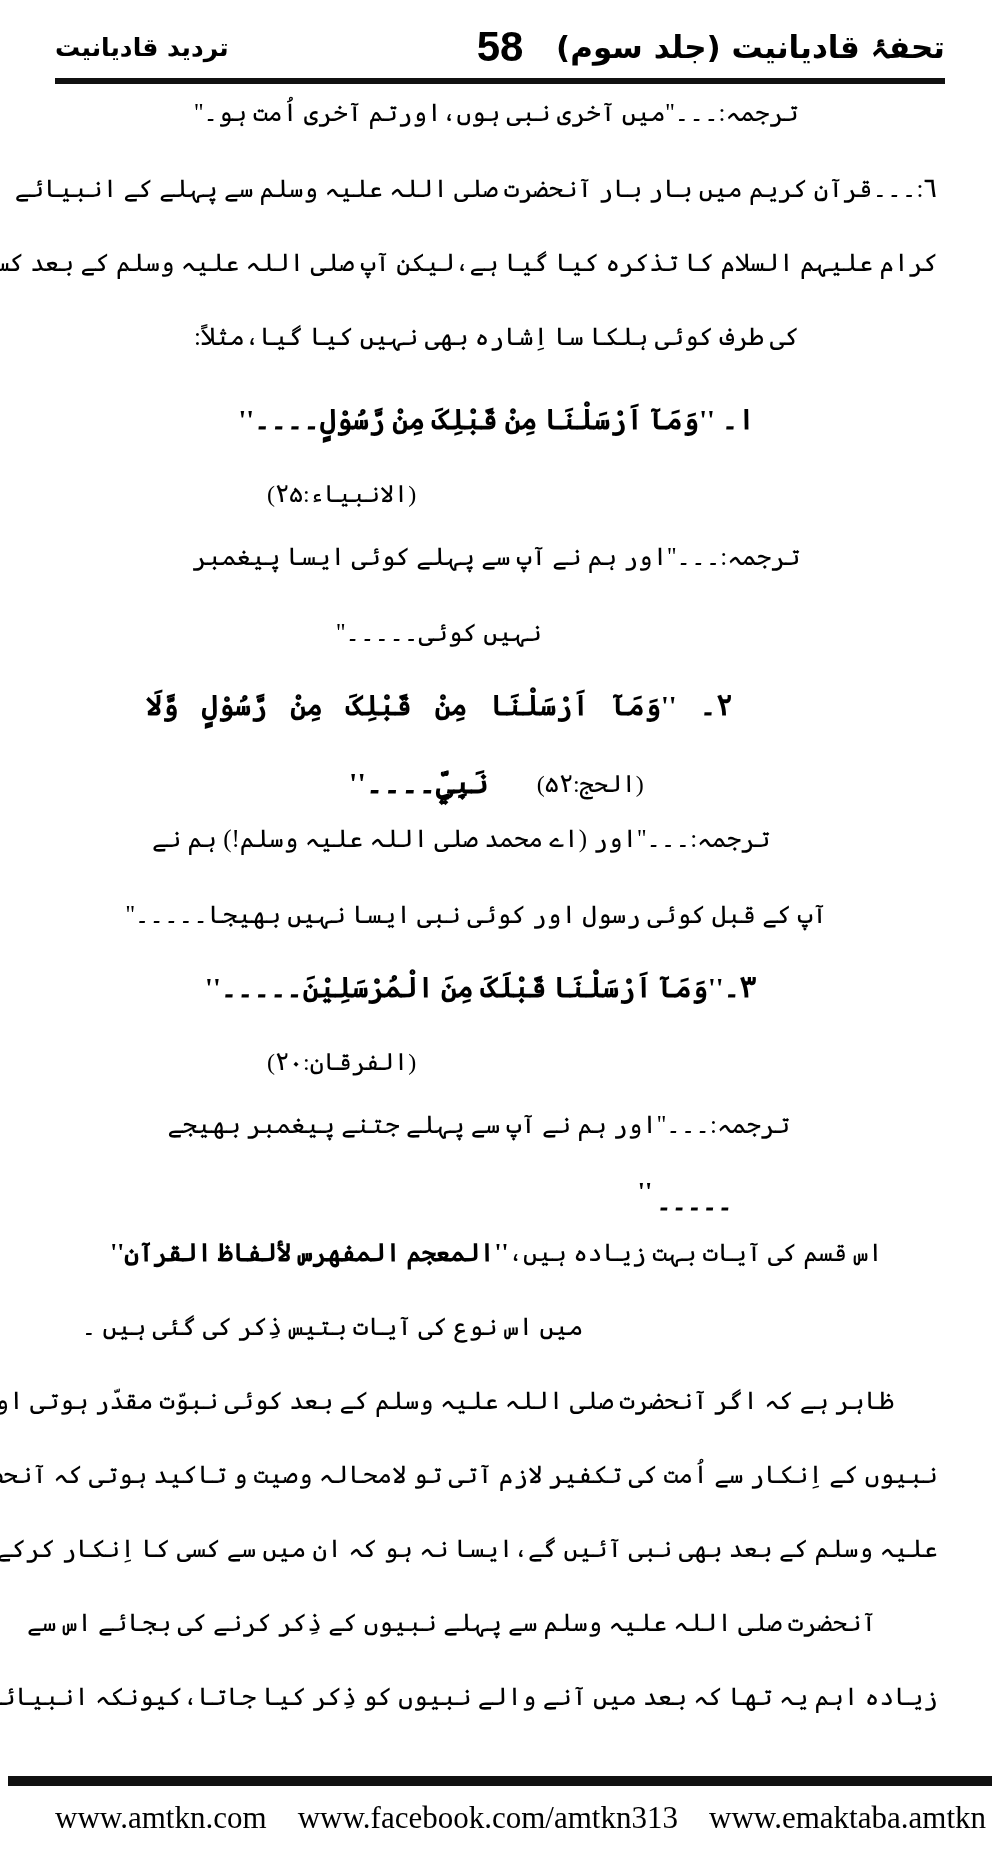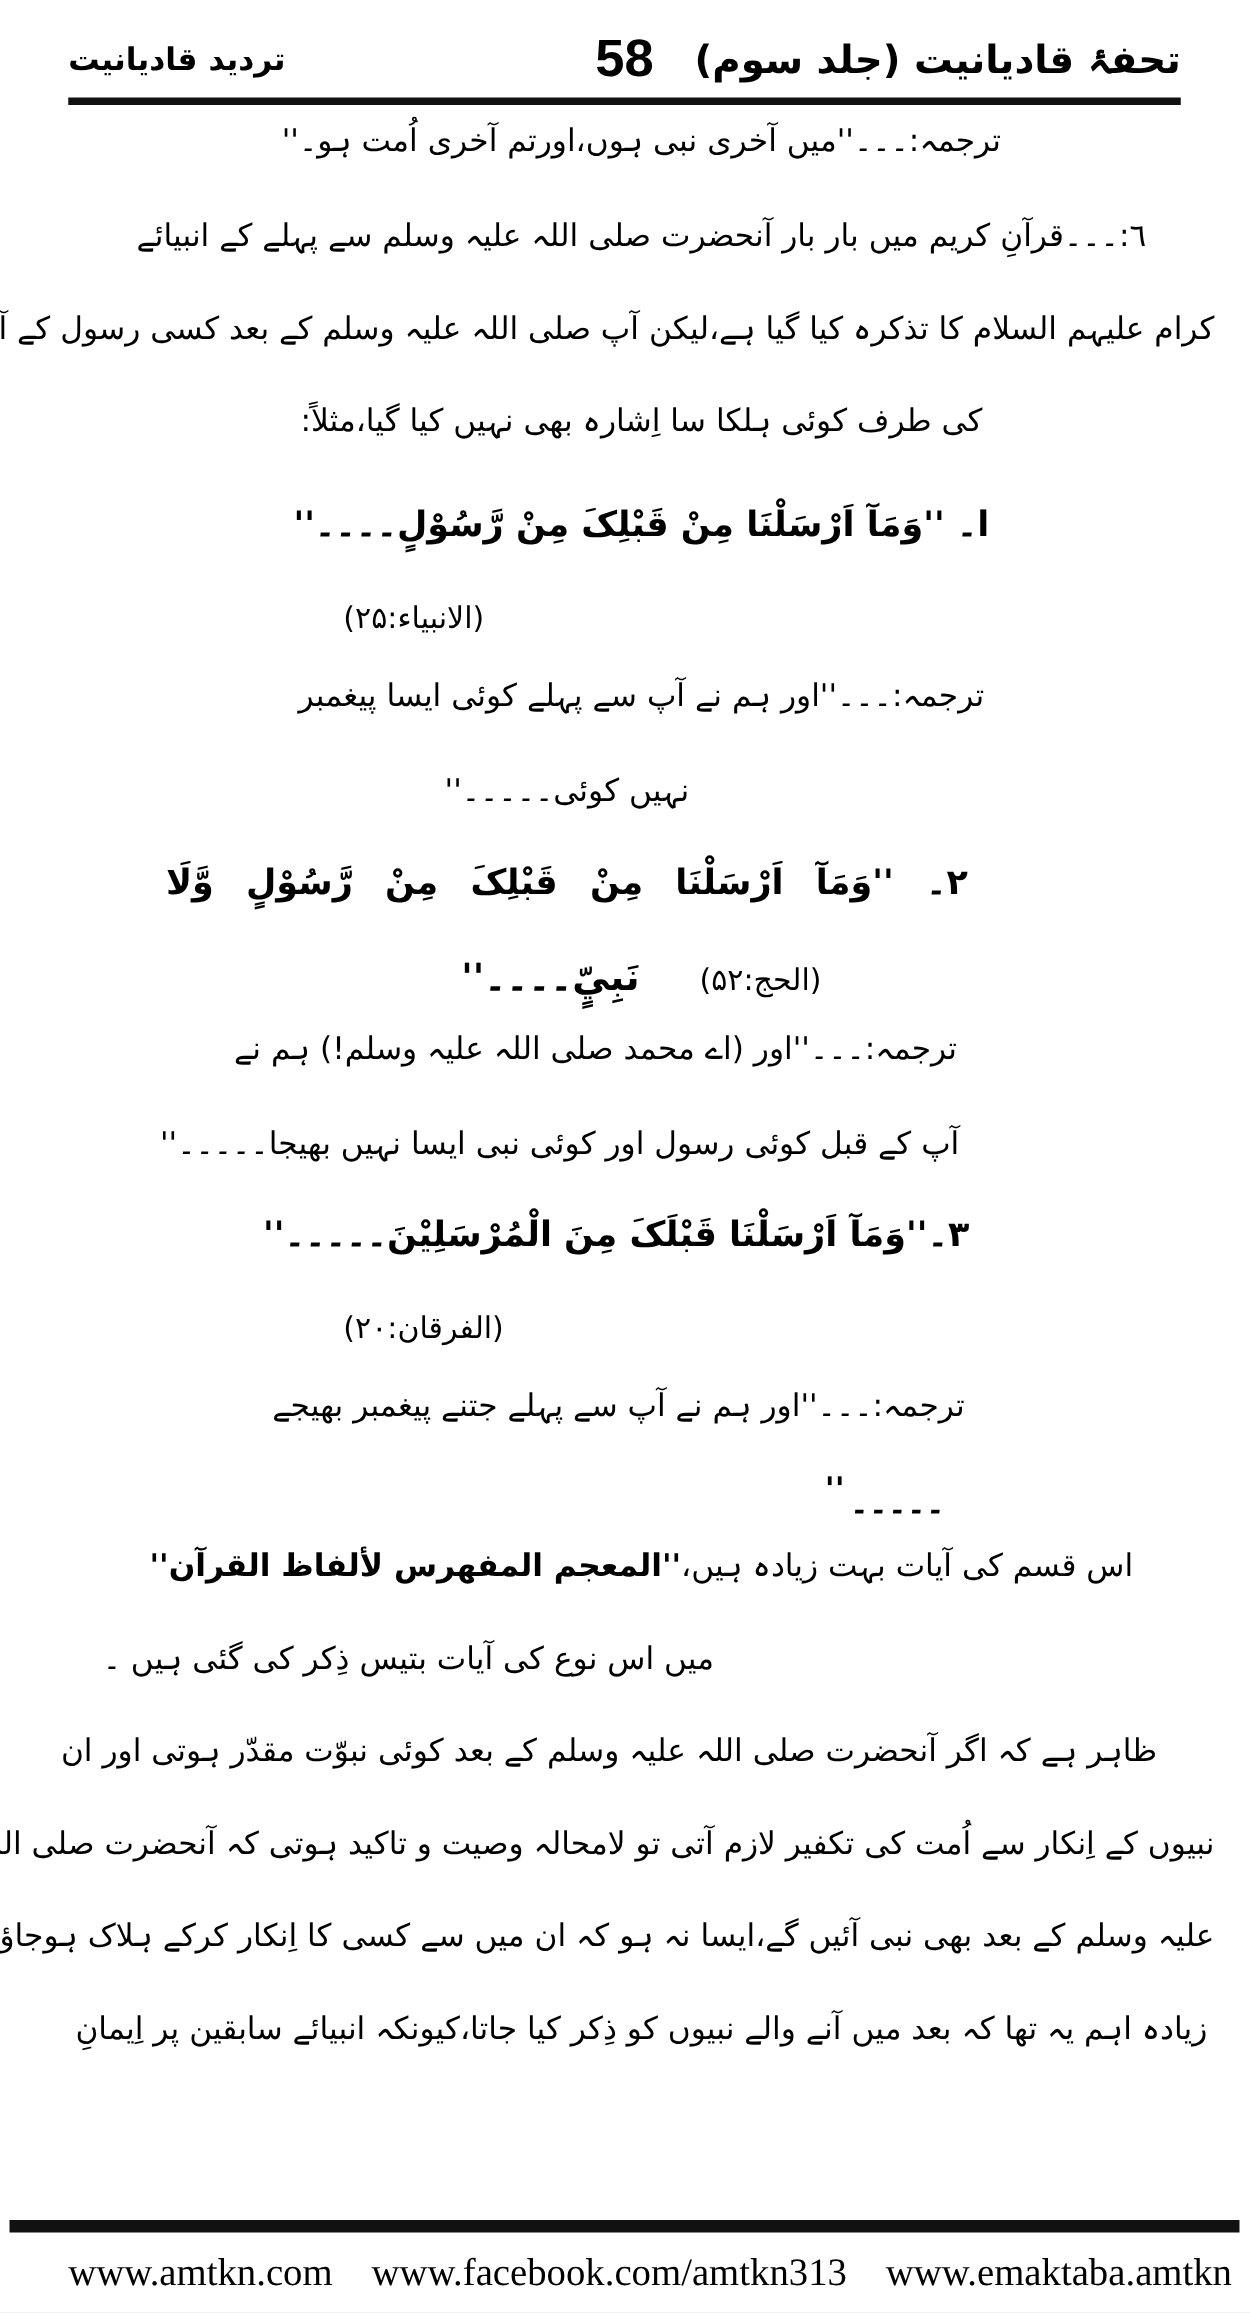--- a/index.html
+++ b/index.html
@@ -29,22 +29,23 @@
   }
   .page-number{
     flex:0 0 auto;
     font-family:"Liberation Sans", sans-serif;
     font-size:42px;font-weight:bold;line-height:1;
     padding:0 12px;
   }
   .header-rule{height:6px;background:#111;margin-top:10px;}
   
   .body-lines{
-    padding:10px 28px 0 55px;
+    padding:10px 62px 0 55px;
     direction:rtl;
+    font-family:Liberation Serif, serif;
   }
   .line{
     direction:rtl;
     white-space:nowrap;
     font-size:25px;
     min-height:74px;
     line-height:1.55;
     box-sizing:border-box;
   }
   .al-full,.al-right{text-align:center;}
@@ -112,20 +113,21 @@
       <div class="line translation al-right" style="padding-right: 4%;">ترجمہ:۔۔۔''اور ہم نے آپ سے پہلے جتنے پیغمبر بھیجے</div>
       <div class="line dash-quote al-left" style="padding-left: 66%;">
         <span class="part dq-quote">''</span>
         <span class="part dq-dashes">۔۔۔۔۔</span>
       </div>
       <div class="line body-text al-full"><span class="part plain">اس قسم کی آیات بہت زیادہ ہیں،</span><span class="part book-title">''المعجم المفهرس لألفاظ القرآن''</span></div>
       <div class="line body-text al-left" style="padding-left: 3%;">میں اس نوع کی آیات بتیس ذِکر کی گئی ہیں ۔</div>
       <div class="line body-text al-full" style="padding-right: 5%;">ظاہر ہے کہ اگر آنحضرت صلی اللہ علیہ وسلم کے بعد کوئی نبوّت مقدّر ہوتی اور ان</div>
       <div class="line body-text al-full">نبیوں کے اِنکار سے اُمت کی تکفیر لازم آتی تو لامحالہ وصیت و تاکید ہوتی کہ آنحضرت صلی اللہ</div>
       <div class="line body-text al-full">علیہ وسلم کے بعد بھی نبی آئیں گے،ایسا نہ ہو کہ ان میں سے کسی کا اِنکار کرکے ہلاک ہوجاؤ۔</div>
+      <div class="line body-text al-full" style="padding-right: 7%;">آنحضرت صلی اللہ علیہ وسلم سے پہلے نبیوں کے ذِکر کرنے کی بجائے اس سے</div>
       <div class="line body-text al-full">زیادہ اہم یہ تھا کہ بعد میں آنے والے نبیوں کو ذِکر کیا جاتا،کیونکہ انبیائے سابقین پر اِیمانِ</div>
     </div>
 
   <div class="footer">
     <div class="footer-rule"></div>
     <div class="footer-urls">
       <span>www.amtkn.com</span>
       <span>www.facebook.com/amtkn313</span>
       <span>www.emaktaba.amtkn</span>
     </div>

